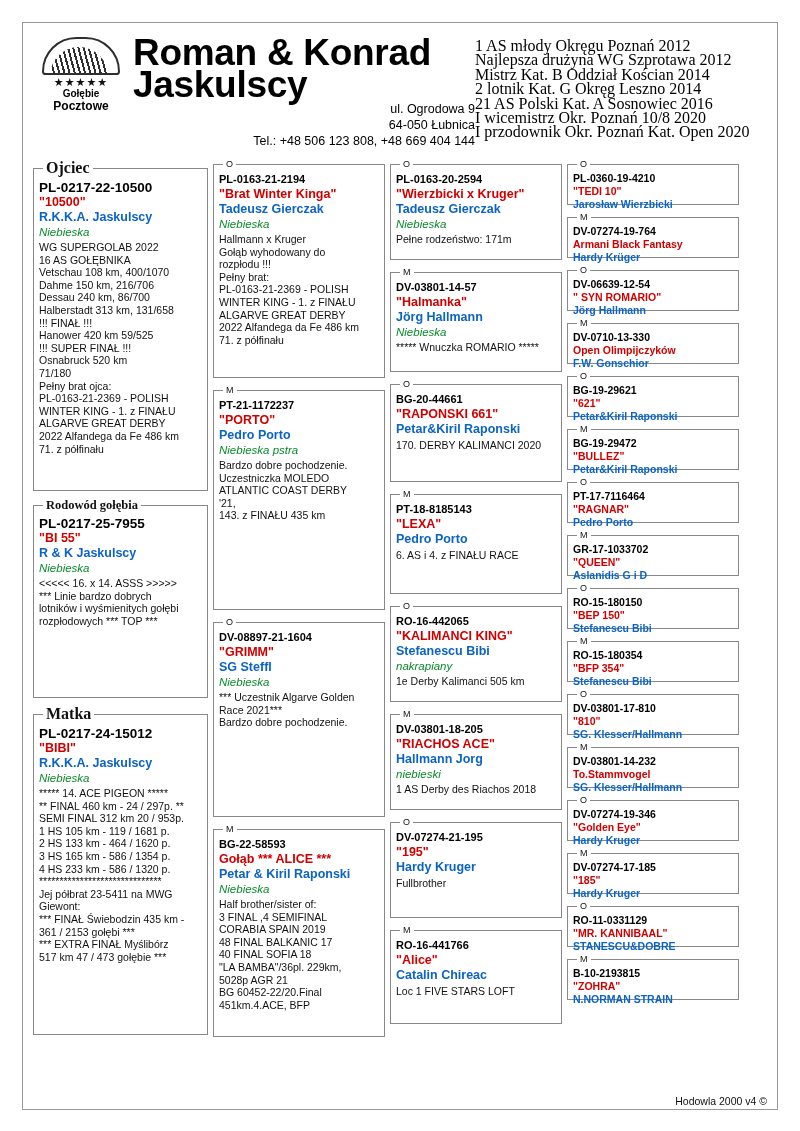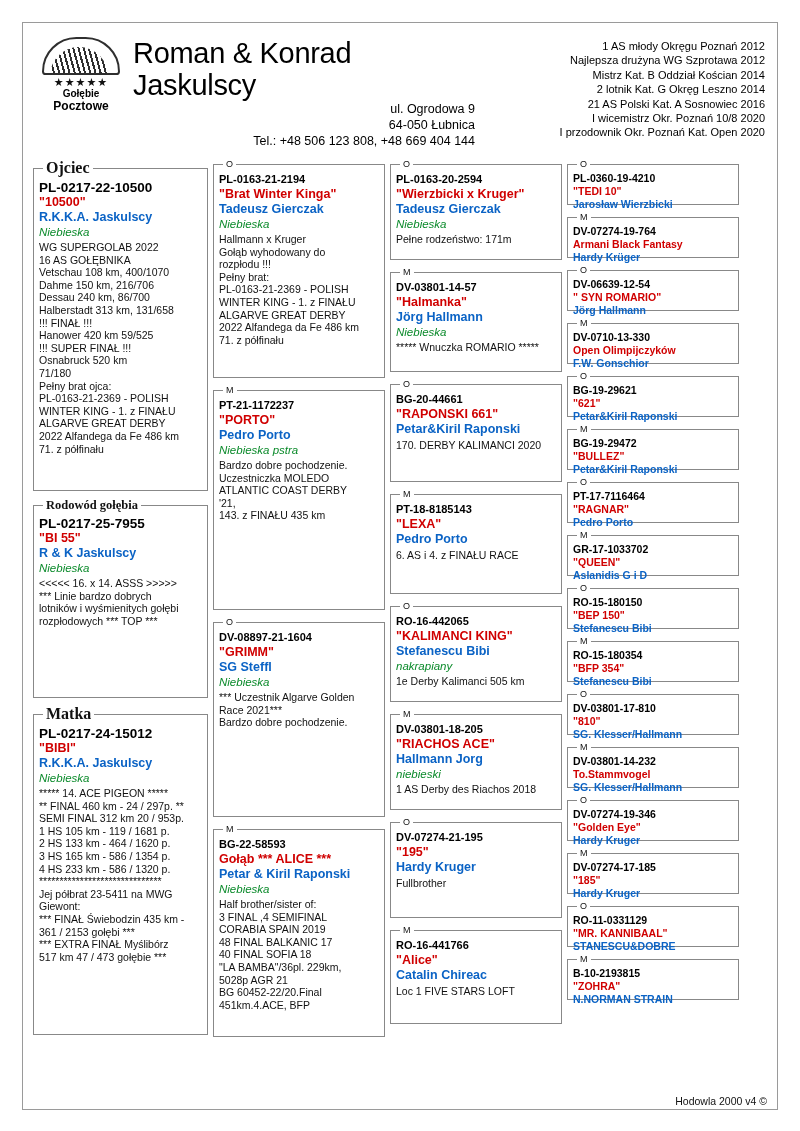--- a/index.html
+++ b/index.html
@@ -9,23 +9,23 @@
 
   
   .header{display:flex;align-items:flex-start;justify-content:space-between;padding:6px 2px 4px 2px;}
   .logo-block{width:92px;text-align:center;flex:0 0 92px;}
   .logo-dome{width:74px;height:34px;margin:0 auto;border-radius:38px 38px 4px 4px;background:#fff;border:2px solid #2f2f2f;position:relative;overflow:hidden;}
   .logo-dome:before{content:"";position:absolute;left:6px;top:8px;width:58px;height:34px;border-radius:30px 30px 0 0;background:repeating-linear-gradient(75deg,#2f2f2f 0 2px,#fff 2px 5px);}
   .stars{font-size:11px;letter-spacing:1px;color:#111;line-height:10px;margin-top:2px;}
   .logo-t1{font-size:10px;font-weight:bold;line-height:13px;}
   .logo-t2{font-size:12px;font-weight:bold;line-height:13px;}
   .title-block{flex:1 1 auto;padding-left:6px;}
-  .main-title{font-size:29px;font-weight:normal;letter-spacing:-0.3px;line-height:32px;}
+  .main-title{font-size:37px;font-weight:bold;letter-spacing:-0.3px;line-height:32px;}
   .addr{font-size:12.5px;line-height:16px;padding-left:58px;text-align:right;}
-  .right-block{flex:0 0 290px;text-align:right;font-size:11px;line-height:14.4px;padding-top:2px;}
+  .right-block{flex:0 0 290px;text-align:left;font-size:16px;line-height:14.4px;padding-top:2px;font-family:Liberation Serif, serif;}
 
   
   .grid{display:flex;gap:5px;margin-top:6px;}
   .col{display:flex;flex-direction:column;gap:7px;}
   .col1{width:175px;}
   .col2{width:172px;}
   .col3{width:172px;}
   .col4{width:172px;}
 
   fieldset.box{border:1px solid #888;margin:0;padding:3px 5px 4px 5px;box-sizing:border-box;position:relative;}

